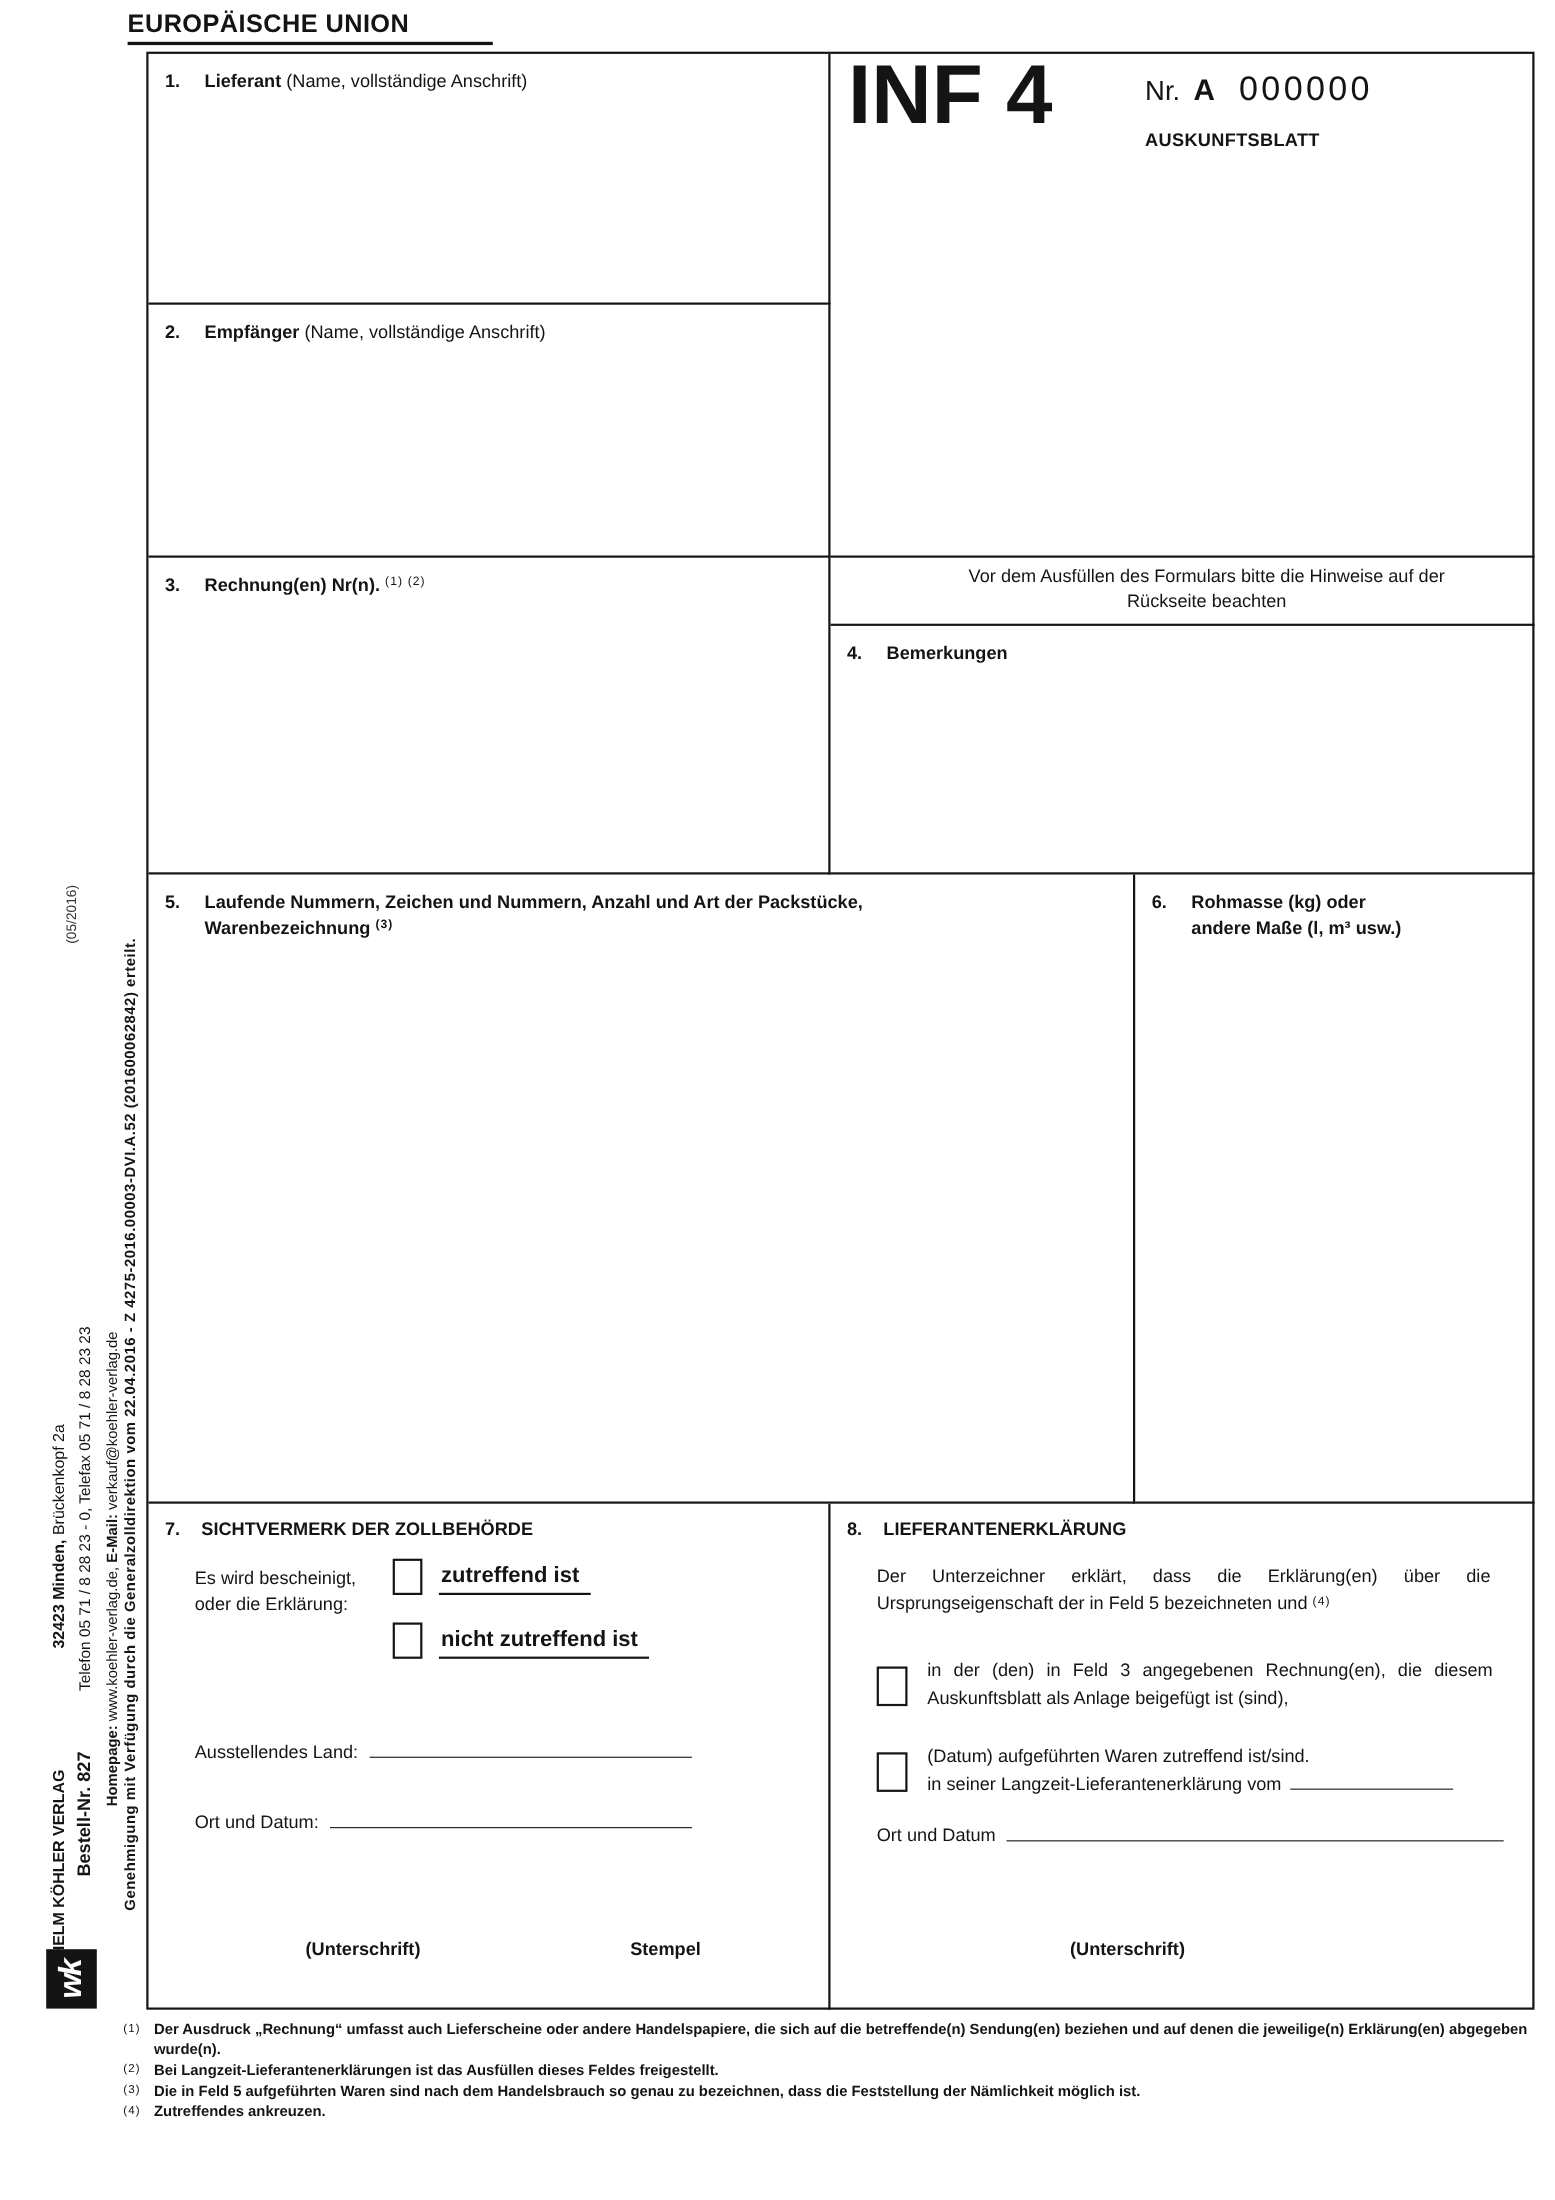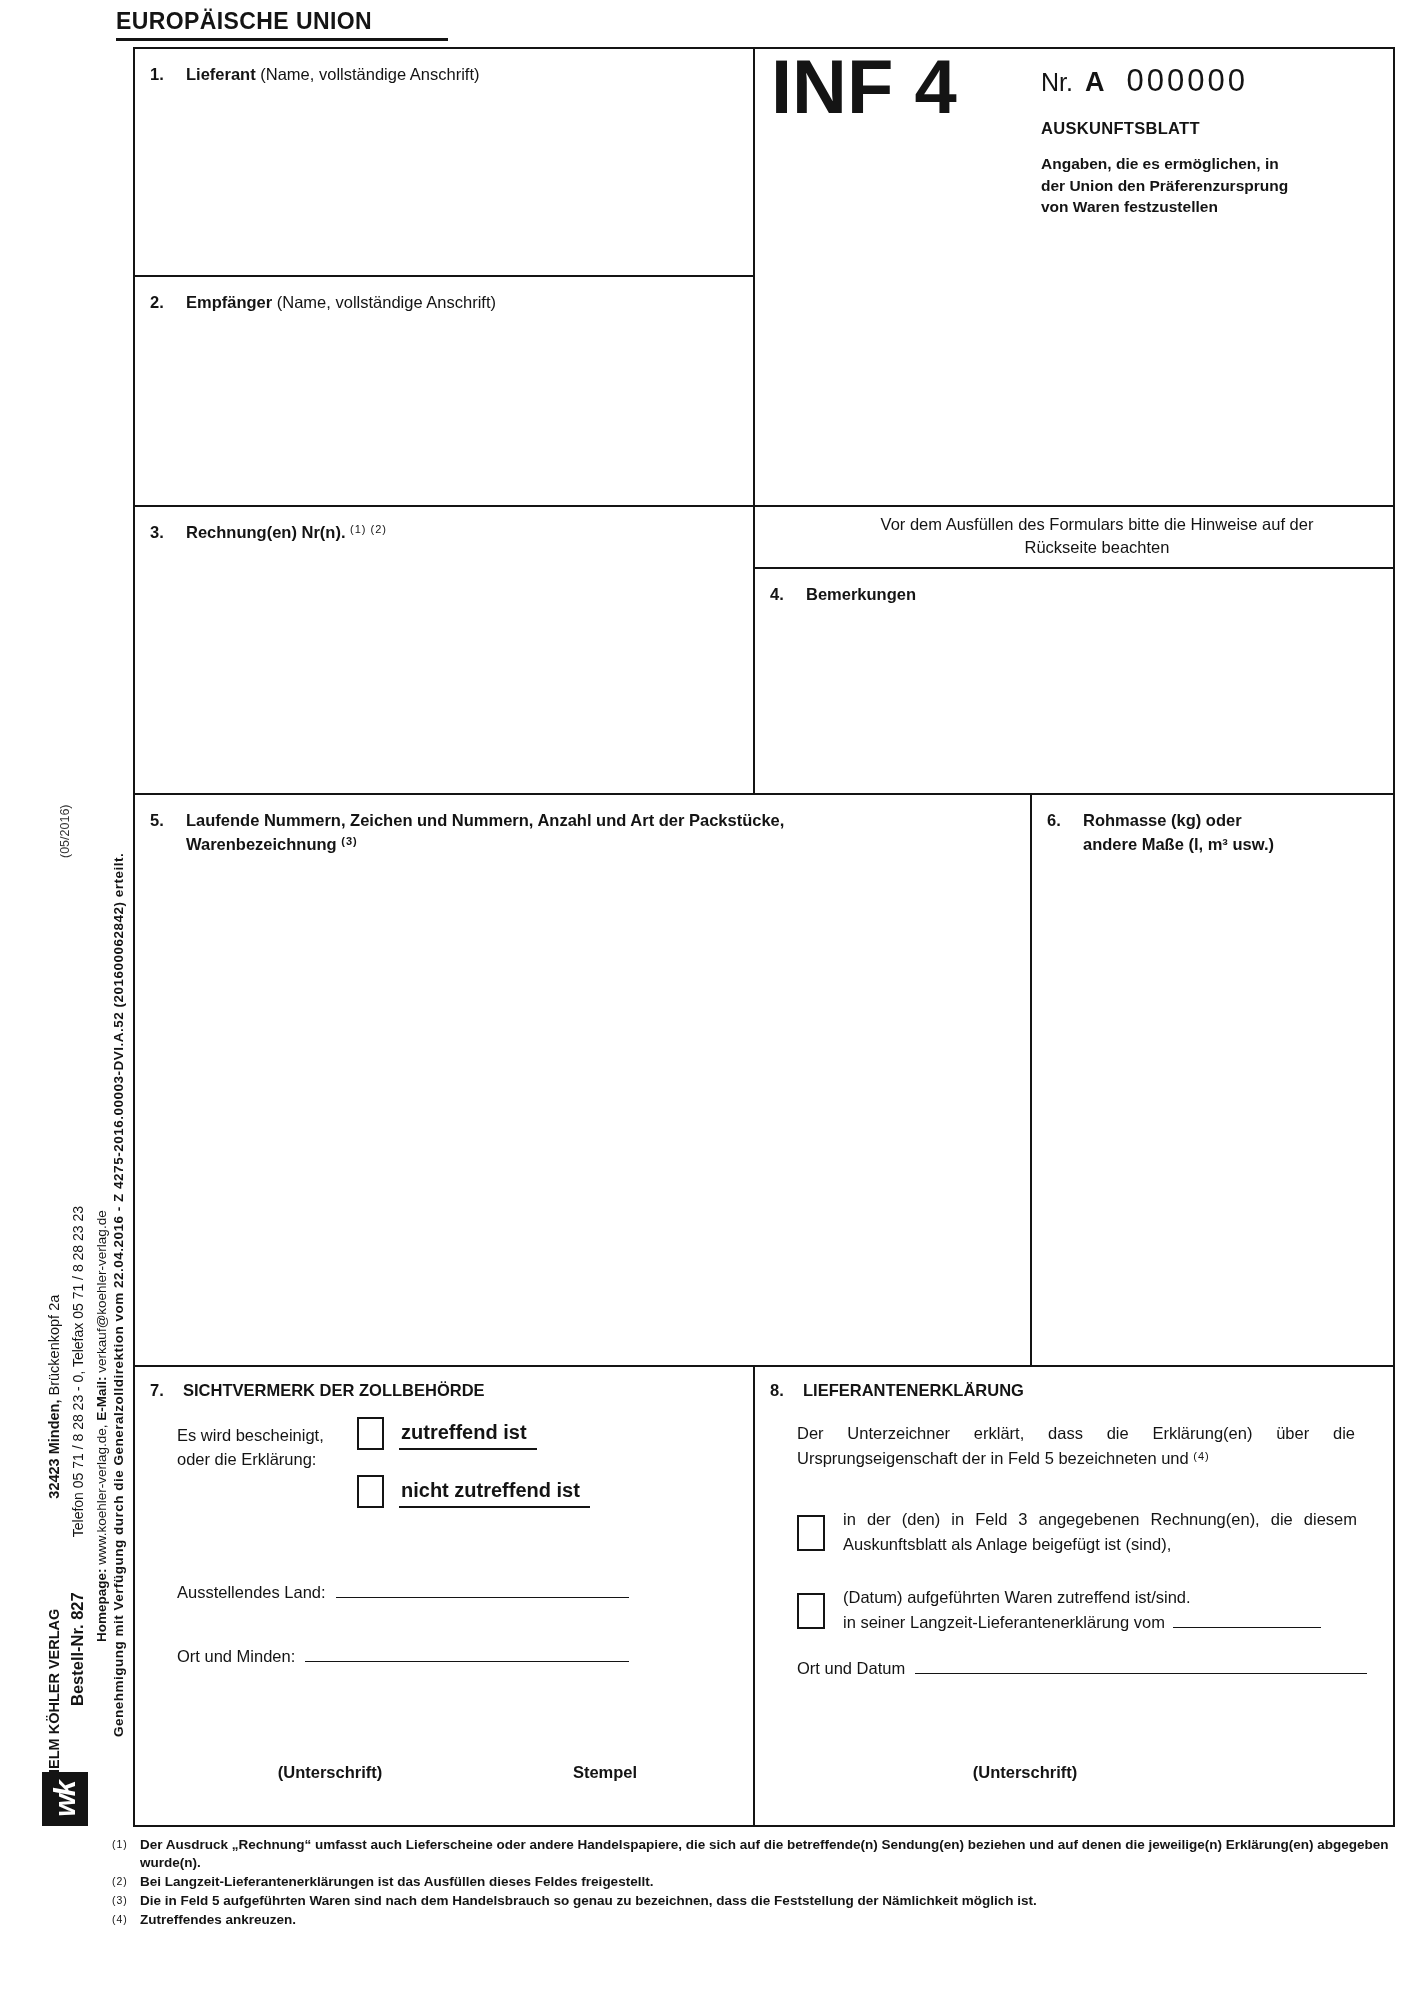--- a/index.html
+++ b/index.html
@@ -143,21 +143,20 @@
     </div>
 
     <div class="cell cell-inf4 bb">
       <div class="inf4-code">INF 4</div>
       <div class="nr-line">
         <span class="nr-label">Nr.</span>
         <span class="nr-letter">A</span>
         <span class="nr-digits">000000</span>
       </div>
       <div class="form-subtitle">AUSKUNFTSBLATT</div>
-      <div class="form-desc">Angaben, die es ermöglichen, in der Union den Präferenzursprung von Waren festzustellen</div>
     </div>
 
     <div class="cell cell-f2 br bb">
       <div class="fieldlabel">
         <span class="fieldno">2.</span>
         <span class="fieldtext"><b>Empfänger</b> <span class="hint">(Name, vollständige Anschrift)</span></span>
       </div>
     </div>
 
     <div class="cell cell-f3 br bb">
@@ -206,21 +205,21 @@
       </div>
       <div class="checkbox cb-yes"></div>
       <div class="opt-label lbl-yes">zutreffend ist</div>
       <div class="checkbox cb-no"></div>
       <div class="opt-label lbl-no">nicht zutreffend ist</div>
       <div class="fill-row f7-country">
         <span>Ausstellendes Land:</span>
         <span class="fill-line"></span>
       </div>
       <div class="fill-row f7-ortdatum">
-        <span>Ort und Minden:</span>
+        <span>Ort und Datum:</span>
         <span class="fill-line"></span>
       </div>
       <div class="center-label f7-sign">(Unterschrift)</div>
       <div class="center-label f7-stamp">Stempel</div>
     </div>
 
     <div class="cell cell-f8">
       <div class="sec-head">
         <span class="no">8.</span>
         <span>LIEFERANTENERKLÄRUNG</span>

